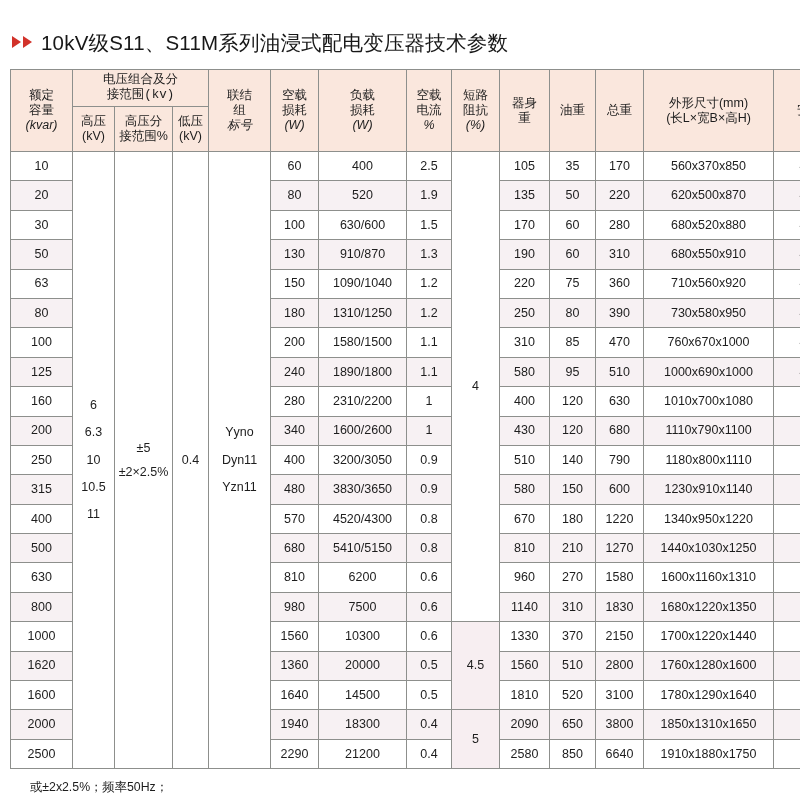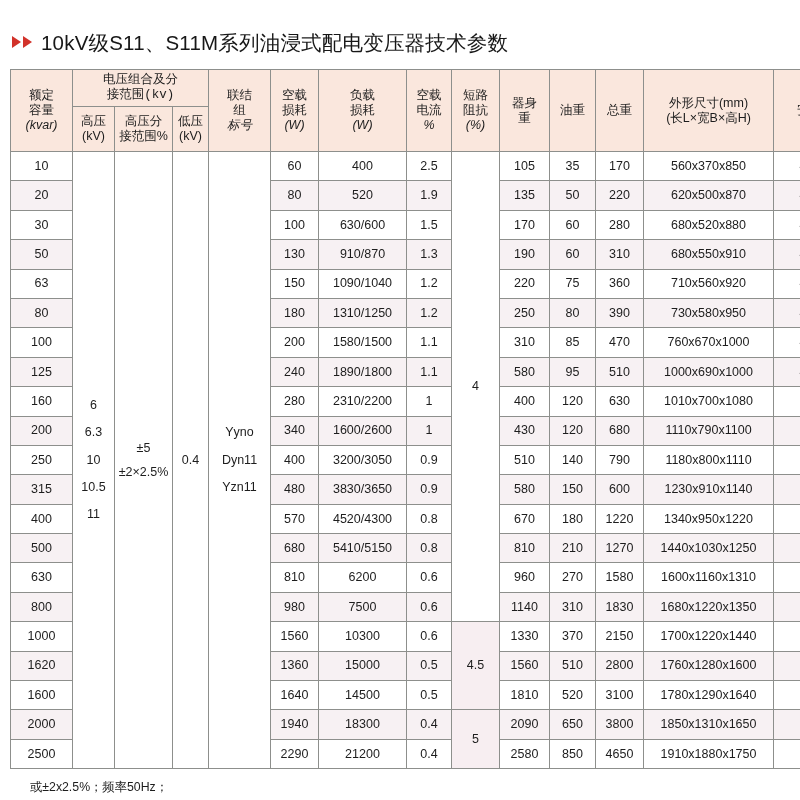--- a/index.html
+++ b/index.html
@@ -455,21 +455,21 @@
             <td rowspan="3" class="merged tint">4.5</td>
             <td>1330</td>
             <td>370</td>
             <td>2150</td>
             <td>1700x1220x1440</td>
             <td>820/820</td>
           </tr>
           <tr class="alt">
             <td>1620</td>
             <td>1360</td>
-            <td>15000</td>
+            <td>20000</td>
             <td>0.5</td>
             <td>1560</td>
             <td>510</td>
             <td>2800</td>
             <td>1760x1280x1600</td>
             <td>820/820</td>
           </tr>
           <tr>
             <td>1600</td>
             <td>1640</td>
@@ -493,21 +493,21 @@
             <td>1850x1310x1650</td>
             <td>820/820</td>
           </tr>
           <tr>
             <td>2500</td>
             <td>2290</td>
             <td>21200</td>
             <td>0.4</td>
             <td>2580</td>
             <td>850</td>
-            <td>4650</td>
+            <td>6640</td>
             <td>1910x1880x1750</td>
             <td>820/820</td>
           </tr>
         </tbody>
     </table>
   </div>
 
   <div class="notes">
     <div class="ln2">或±2x2.5%；频率50Hz；</div>
   </div>

